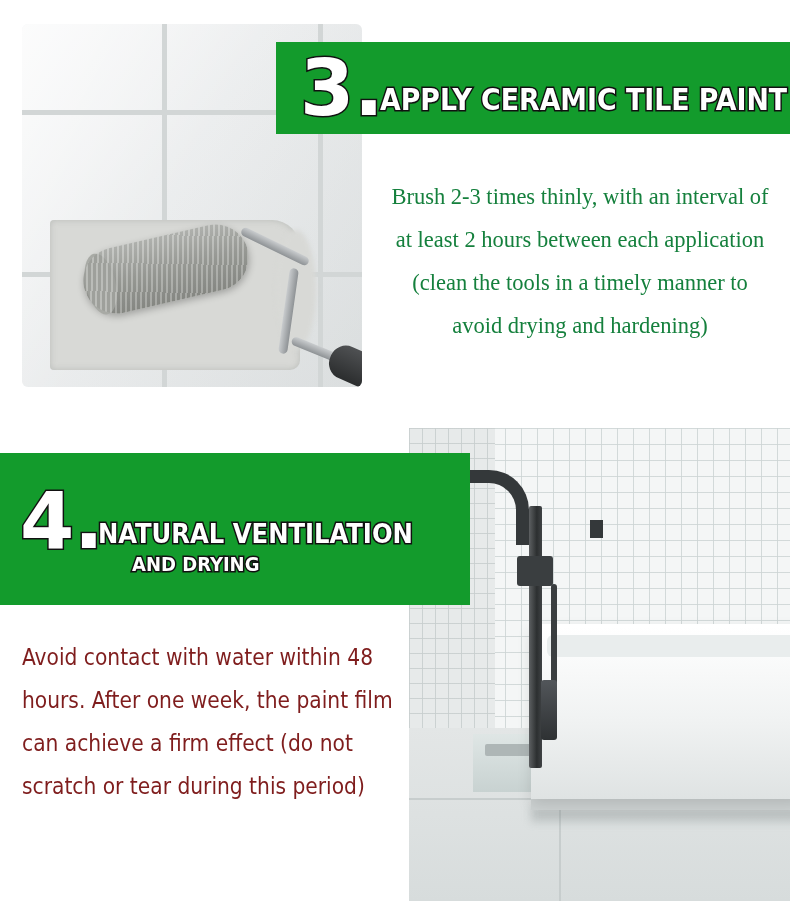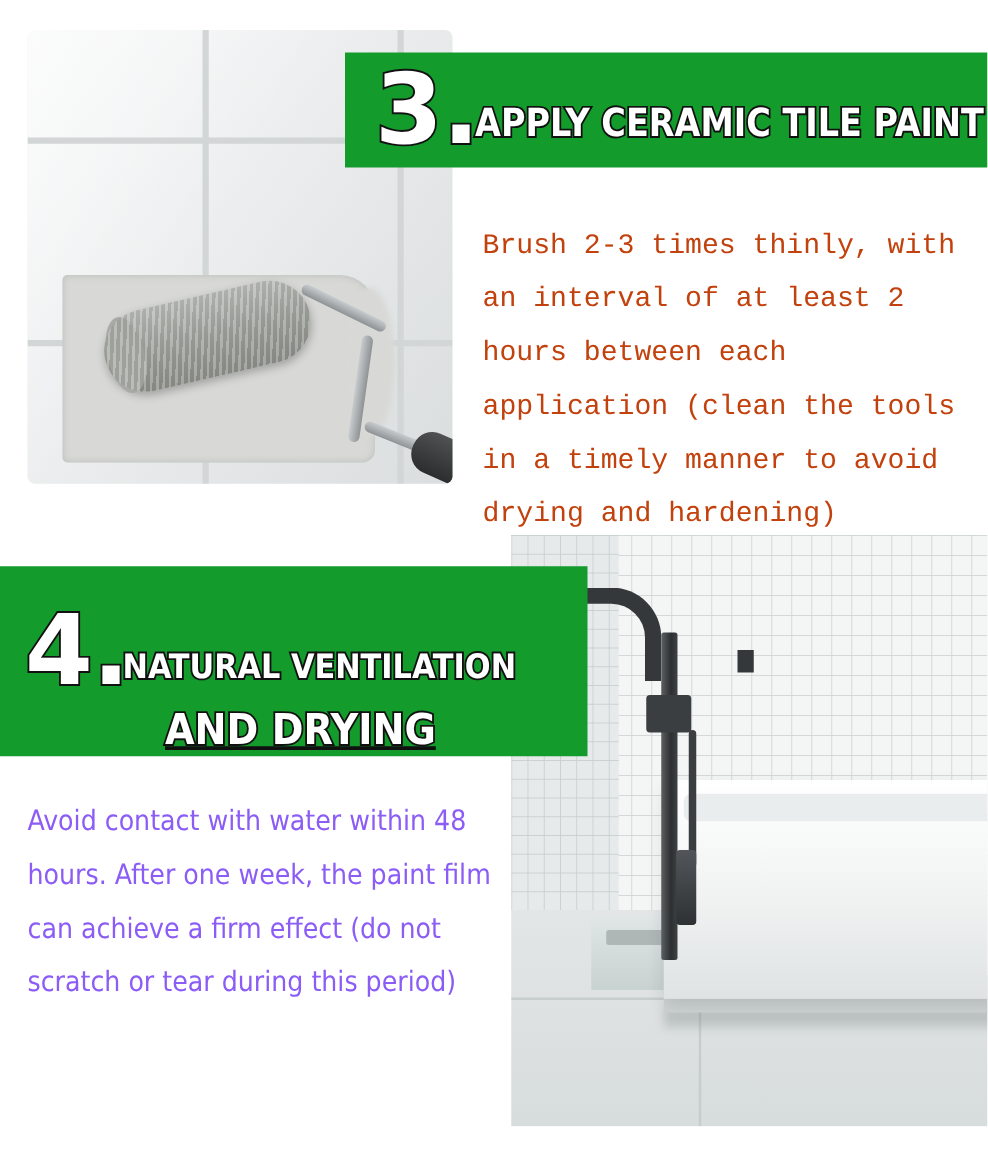--- a/index.html
+++ b/index.html
@@ -201,25 +201,25 @@
     white-space: nowrap;
     transform: scaleX(0.96);
     transform-origin: left center;
   }
 
   #body3 {
     position: absolute;
     left: 386px;
     top: 152px;
     width: 388px;
-    text-align: left;
-    font-family: Liberation Mono, monospace;
+    text-align: center;
+    font-family: Liberation Serif, serif;
     font-size: 22.5px;
     line-height: 43px;
-    color: #c2410c;
+    color: #15803d;
   }
 
   
   #step4 {
     position: absolute;
     left: 0;
     top: 420px;
     width: 790px;
     height: 499px;
   }
@@ -255,37 +255,36 @@
     position: absolute;
     left: 98px;
     top: 62px;
     font-size: 27px;
     line-height: 38px;
     white-space: nowrap;
   }
   #title4b {
     position: absolute;
     left: 132px;
-    top: 112px;
-    font-size: 34px;
+    top: 92px;
+    font-size: 20px;
     line-height: 38px;
     white-space: nowrap;
-    text-decoration: underline;
   }
 
   #body4 {
     position: absolute;
     left: 22px;
     top: 193px;
     width: 372px;
     text-align: left;
     font-family: "DejaVu Sans Condensed", "Liberation Sans", sans-serif;
     font-size: 22.5px;
     line-height: 43px;
-    color: #8b5cf6;
+    color: #7f1d1d;
   }
 
   
   #photo4 {
     left: 409px;
     top: 8px;
     width: 381px;
     height: 473px;
     background: #eceeef;
   }

